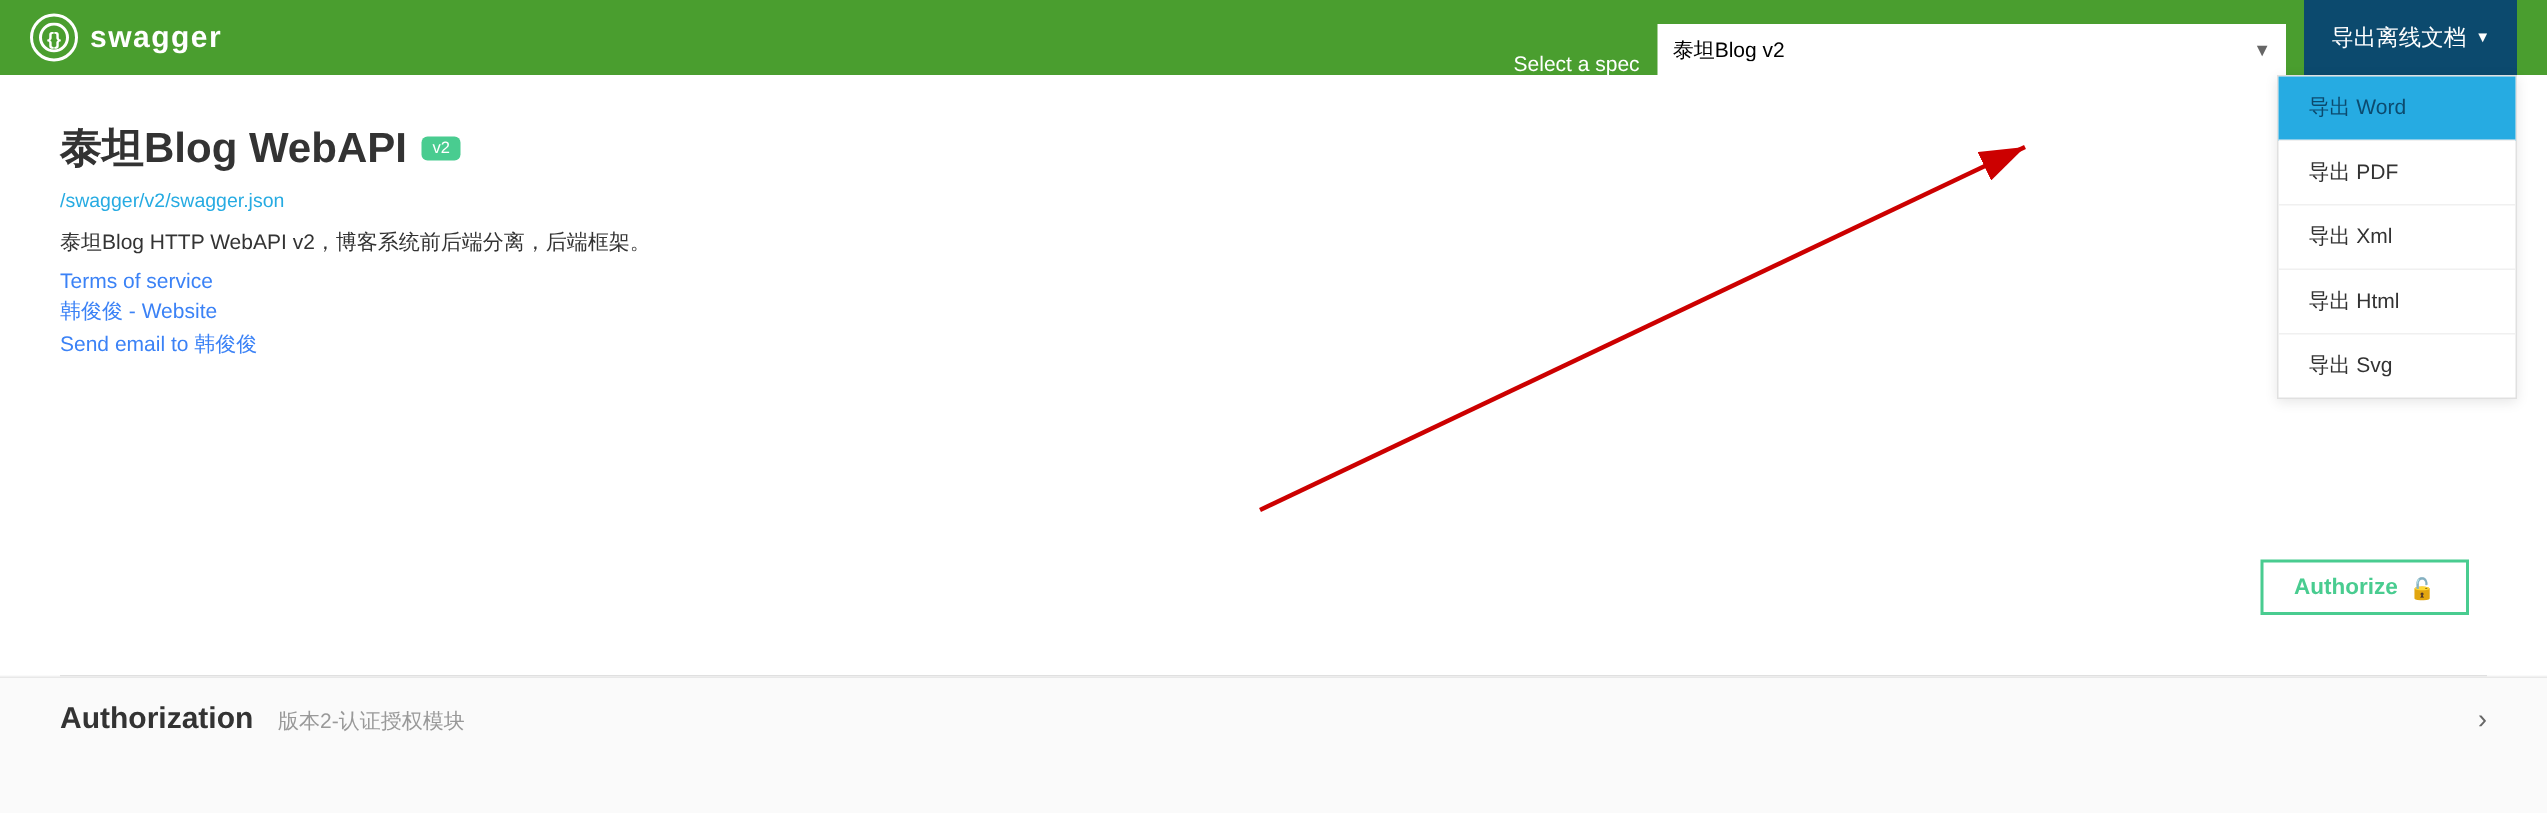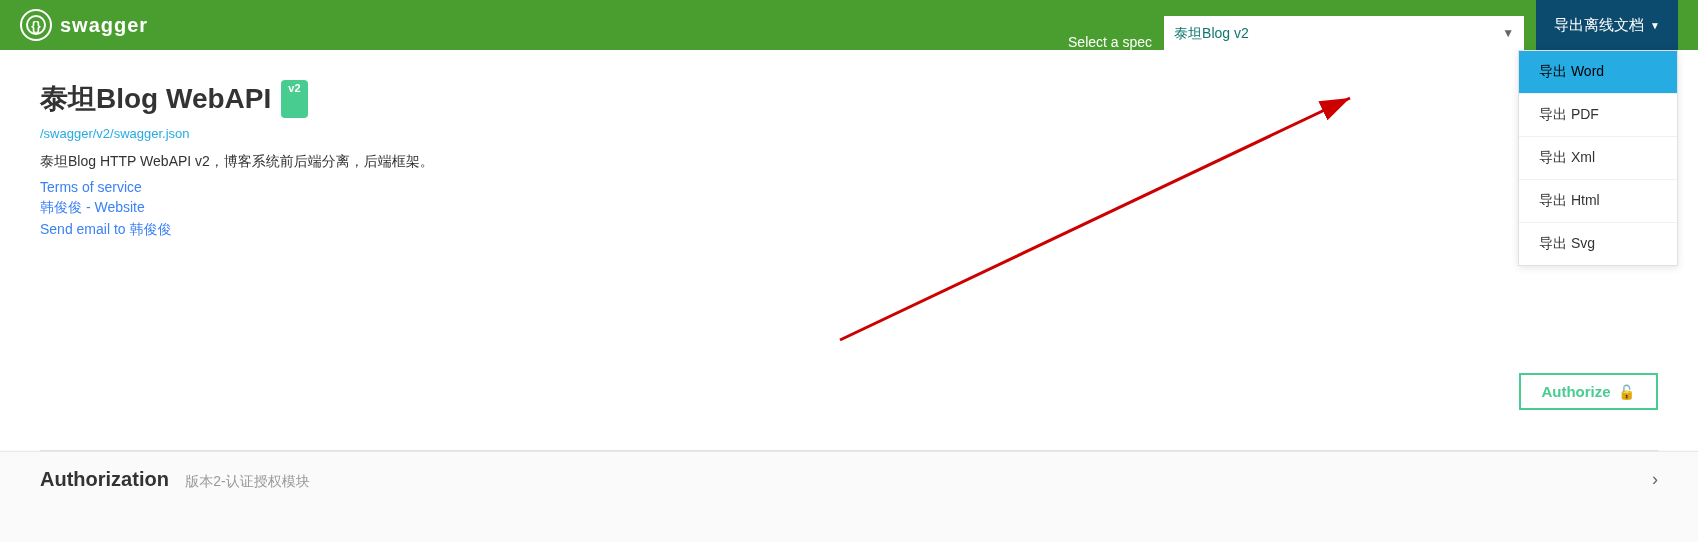--- a/index.html
+++ b/index.html
@@ -42,27 +42,27 @@
       display: flex;
       align-items: flex-end;
       gap: 12px;
       position: relative;
     }
     .select-spec-label {
       color: white;
       font-size: 14px;
     }
     .spec-select {
-      width: 360px;
+      width: 419px;
       height: 34px;
       padding: 0 10px;
       border: none;
       background: white;
       font-size: 14px;
-      color: #0f766e;
+      color: #000000;
       appearance: none;
       -webkit-appearance: none;
       cursor: pointer;
       outline: none;
     }
     .select-wrapper {
       position: relative;
       display: inline-block;
     }
     .select-arrow {
@@ -105,49 +105,50 @@
     .dropdown-item {
       padding: 12px 20px;
       font-size: 14px;
       color: #333;
       cursor: pointer;
       border-bottom: 1px solid #f0f0f0;
     }
     .dropdown-item:last-child { border-bottom: none; }
     .dropdown-item:first-child {
       background: #26abe2;
-      color: #000000;
+      color: #0c4a6e;
     }
 
     
     .main-content {
       background: white;
       margin: 0;
       padding: 30px 40px 20px 40px;
       min-height: 400px;
       position: relative;
     }
 
     .api-title-row {
       display: flex;
+      align-items: center;
       gap: 10px;
       margin-bottom: 8px;
     }
     .api-title {
       font-size: 28px;
       font-weight: bold;
       color: #333;
     }
     .version-badge {
       background: #49cc90;
       color: white;
       font-size: 11px;
       padding: 2px 7px;
       border-radius: 4px;
-      font-weight: bold;
+      font-weight: normal;
     }
     .api-path {
       color: #26abe2;
       font-size: 13px;
       margin-bottom: 12px;
     }
     .api-description {
       font-size: 14px;
       color: #333;
       margin-bottom: 8px;
@@ -166,21 +167,21 @@
       top: 0;
       left: 0;
       width: 100%;
       height: 350px;
       pointer-events: none;
     }
 
     
     .authorize-section {
       position: absolute;
-      right: 40px;
+      right: 52px;
       bottom: 40px;
       display: flex;
       align-items: center;
     }
     .authorize-btn {
       border: 2px solid #49cc90;
       background: white;
       color: #49cc90;
       padding: 8px 20px;
       font-size: 15px;

